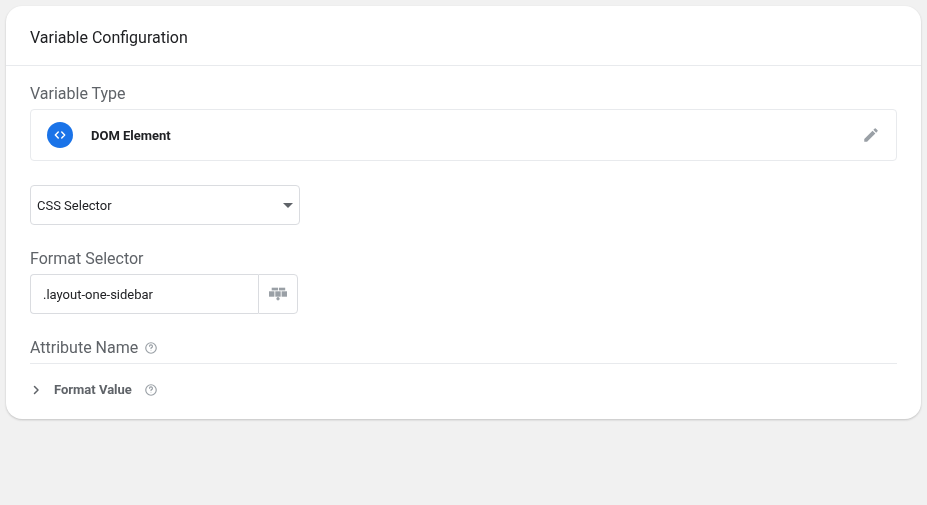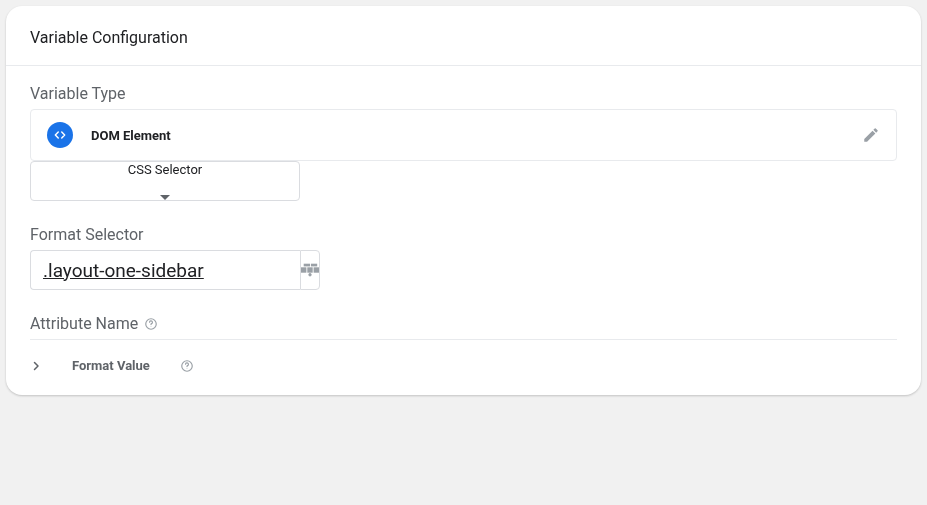--- a/index.html
+++ b/index.html
@@ -38,20 +38,21 @@
       align-items: center;
       gap: 6px;
       margin-bottom: 6px;
     }
     .type-row {
       border: 1px solid #e8eaed;
       border-radius: 4px;
       display: flex;
       align-items: center;
       padding: 12px 16px;
+      margin-bottom: 24px;
       cursor: pointer;
     }
     .type-icon {
       width: 26px;
       height: 26px;
       border-radius: 50%;
       background: #1a73e8;
       display: flex;
       align-items: center;
       justify-content: center;
@@ -80,45 +81,43 @@
       border: 1px solid #dadce0;
       border-radius: 4px;
       background: #fff;
       padding: 0 6px;
       font-size: 13px;
       color: #202124;
       display: flex;
       align-items: center;
       cursor: pointer;
       justify-content: space-between;
-      flex-direction: column;
     }
     .caret-down {
       width: 0; height: 0;
       border-left: 5px solid transparent;
       border-right: 5px solid transparent;
       border-top: 5px solid #5f6368;
     }
     .input-group {
       display: flex;
       width: 268px;
       height: 40px;
       margin-bottom: 24px;
     }
     .text-input {
       flex: 1;
       border: 1px solid #dadce0;
       border-right: none;
       border-radius: 4px 0 0 4px;
       padding: 0 12px;
-      font-size: 19px;
+      font-size: 13px;
       color: #202124;
       outline: none;
       font-family: inherit;
-      text-decoration: underline;
     }
     .addon-btn {
       width: 40px;
       border: 1px solid #dadce0;
       border-radius: 0 4px 4px 0;
       background: #fff;
       display: flex;
       align-items: center;
       justify-content: center;
       cursor: pointer;
@@ -129,21 +128,21 @@
       color: #9aa0a6;
     }
     .divider {
       border: none;
       border-top: 1px solid #e8eaed;
       margin: 0;
     }
     .expand-row {
       display: flex;
       align-items: center;
-      gap: 30px;
+      gap: 12px;
       padding: 18px 24px 22px 24px;
       cursor: pointer;
     }
     .expand-label {
       font-size: 13px;
       font-weight: 700;
       color: #5f6368;
     }
     .chevron {
       color: #5f6368;

